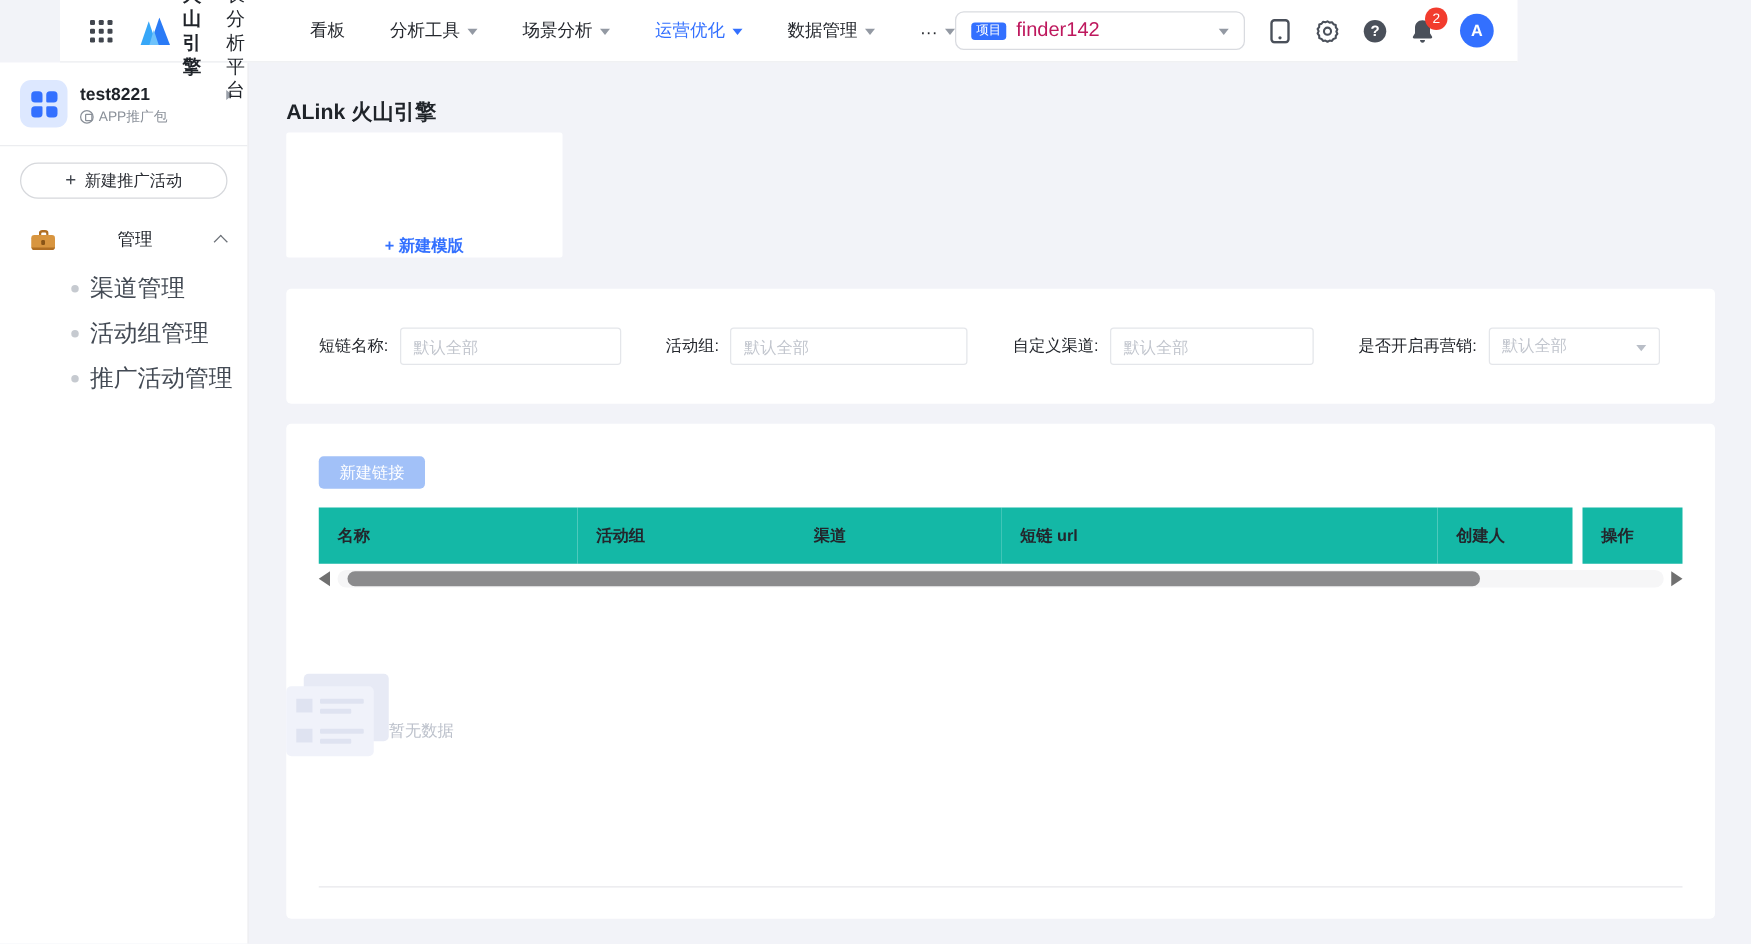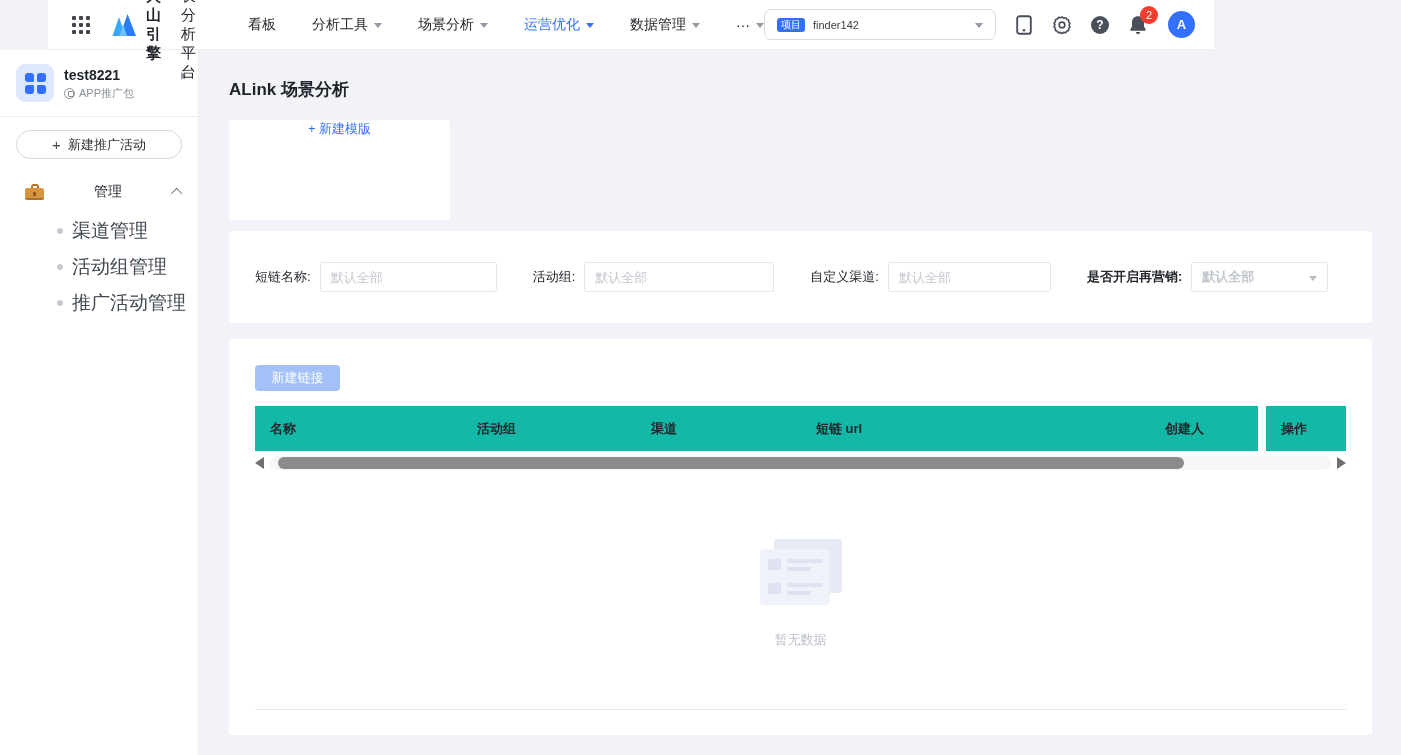--- a/index.html
+++ b/index.html
@@ -14,21 +14,21 @@
   .brand-divider { width:1px; height:16px; background:#d4d7dc; margin:0 10px; }
   .product { font-size:15px; color:#1f2329; }
   .nav { display:flex; align-items:center; margin-left:52px; gap:36px; }
   .nav-item { display:flex; align-items:center; gap:6px; font-size:14px; color:#25282e; cursor:pointer; white-space:nowrap;text-align:right; }
   .nav-item.active { color:#3370ff; }
   .caret-down { width:0; height:0; border-left:4.5px solid transparent; border-right:4.5px solid transparent; border-top:5.5px solid #9399a3; margin-top:2px; }
   .nav-item.active .caret-down { border-top-color:#3370ff; }
   .topbar-right { margin-left:auto; display:flex; align-items:center; margin-right:24px; }
   .project-select { width:232px; height:31px; border:1px solid #d9dbe0; border-radius:7px; display:flex; align-items:center; padding:0 12px; cursor:pointer; background:#fff; }
   .project-badge { background:#3370ff; color:#fff; font-size:10px; border-radius:3px; padding:2px 4px; line-height:1; flex:none; }
-  .project-name { margin-left:8px; font-size:11px; color:#404040; }
+  .project-name { margin-left:8px; font-size:16px; color:#be185d; }
   .project-select .caret-down { margin-left:auto; }
   .tb-icon { width:20px; height:20px; margin-left:18px; position:relative; cursor:pointer; display:flex; align-items:center; justify-content:center; }
   .bell-wrap { position:relative; }
   .noti-badge { position:absolute; top:-9px; right:-10px; min-width:18px; height:18px; border-radius:9px; background:#f23c2e; color:#fff; font-size:11px; display:flex; align-items:center; justify-content:center; padding:0 4px; }
   .avatar { width:27px; height:27px; border-radius:50%; background:#3370ff; color:#fff; font-size:13px; font-weight:700; display:flex; align-items:center; justify-content:center; margin-left:20px; cursor:pointer; }
 
   
   .sidebar { position:absolute; left:0; top:50px; width:199px; height:705px; background:#fff; border-right:1px solid #e9eaee; z-index:20; }
   .app-header { display:flex; align-items:center; padding:14px 12px 14px 16px; position:relative; }
   .app-icon { width:38px; height:38px; border-radius:9px; background:#dde8ff; flex:none; display:grid; grid-template-columns:9px 9px; grid-template-rows:9px 9px; gap:3px; align-content:center; justify-content:center; }
@@ -56,21 +56,21 @@
   .side-item { display:flex; align-items:center; height:36px; padding-left:57px; font-size:19px; color:#434a54; cursor:pointer; position:relative; }
   .side-item .dot { width:6px; height:6px; border-radius:50%; background:#c6cad0; margin-right:9px; flex:none; }
   .side-item.active { background:#f1f2f4; color:#3370ff; }
   .side-item.active .dot { background:#3370ff; }
   .annotation-box { position:absolute; left:39px; top:2px; width:81px; height:31px; border:3px solid #e8402e; border-radius:9px; pointer-events:none; }
 
   
   .main { position:absolute; left:199px; top:50px; width:1202px; height:705px; background:#f2f3f8; }
   .page-title { position:absolute; left:30px; top:28px; font-size:17px; font-weight:700; color:#1f2329; }
   .card { background:#fff; border-radius:4px; position:absolute; }
-  .template-card { left:30px; top:70px; width:221px; height:100px; display:flex; align-items:flex-start; justify-content:center; border-radius:2px; }
+  .template-card { left:30px; top:56px; width:221px; height:100px; display:flex; align-items:flex-end; justify-content:center; border-radius:2px;font-weight:bold; }
   .new-template { font-size:13px; color:#3370ff; cursor:pointer; }
   .filter-card { left:30px; top:181px; width:1143px; height:92px; display:flex; align-items:center; padding:0 26px; }
   .filter-group { display:flex; align-items:center; margin-right:36px; }
   .filter-label { font-size:13px; color:#25282e; margin-right:9px; white-space:nowrap; }
   .filter-input { height:30px; border:1px solid #e4e6ea; border-radius:3px; padding:0 10px; font-size:13px; color:#1f2329; outline:none; font-family:inherit; background:#fff; }
   .filter-input::placeholder { color:#c2c6ce; }
   .filter-select { height:30px; border:1px solid #e4e6ea; border-radius:3px; padding:0 10px; display:flex; align-items:center; cursor:pointer; background:#fff; }
   .filter-select .sel-value { font-size:13px; color:#c2c6ce; }
   .filter-select .caret-down { margin-left:auto; border-top-color:#b9bec7; }
 
@@ -79,21 +79,21 @@
   .thead { position:absolute; left:26px; top:67px; width:1091px; height:45px; display:flex; font-size:13px; font-weight:700; color:#23262c; }
   .th { background:#14b8a6; display:flex; align-items:center; padding-left:15px; flex:none; }
   .th-gap { width:8px; flex:none; background:transparent; }
   .hscroll { position:absolute; left:26px; top:114px; width:1091px; height:20px; display:flex; align-items:center; }
   .hs-arrow { width:0; height:0; flex:none; cursor:pointer; }
   .hs-left { border-top:6px solid transparent; border-bottom:6px solid transparent; border-right:9px solid #707070; margin-right:6px; }
   .hs-right { border-top:6px solid transparent; border-bottom:6px solid transparent; border-left:9px solid #707070; margin-left:6px; }
   .hs-track { flex:1; height:14px; background:#f6f6f7; border-radius:7px; position:relative; }
   .hs-thumb { position:absolute; left:8px; top:1px; width:906px; height:12px; background:#8b8b8d; border-radius:6px; cursor:grab; }
 
-  .empty-wrap { position:absolute; left:0; top:200px; width:1143px; display:flex; flex-direction:column; align-items:center; }
+  .empty-wrap { position:absolute; left:0; top:200px; width:1143px; display:flex; flex-direction:row; align-items:center; }
   .empty-icon { width:82px; height:66px; position:relative; }
   .empty-back { position:absolute; right:0; top:0; width:68px; height:54px; background:#e7eaf5; border-radius:4px; }
   .empty-front { position:absolute; left:0; bottom:0; width:70px; height:56px; background:#f0f2fa; border-radius:4px; padding:10px 8px; }
   .empty-row { display:flex; gap:6px; margin-bottom:8px; }
   .empty-sq { width:13px; height:11px; background:#dfe3f1; flex:none; }
   .empty-lines { flex:1; }
   .empty-line { height:4px; background:#dfe3f1; border-radius:1px; margin-bottom:4px; }
   .empty-line.short { width:70%; }
   .empty-text { margin-top:26px; font-size:13px; color:#bcc1cb; }
   .table-bottom-line { position:absolute; left:26px; top:370px; width:1091px; height:1px; background:#e7e8ec; }
@@ -230,40 +230,40 @@
     <span class="dot"></span>
     <span>活动组管理</span>
   </div>
   <div class="side-item">
     <span class="dot"></span>
     <span>推广活动管理</span>
   </div>
 </div>
 
 <div class="main">
-  <div class="page-title">ALink 场景分析</div>
+  <div class="page-title">ALink 火山引擎</div>
 
   <div class="card template-card">
     <span class="new-template">+ 新建模版</span>
   </div>
 
   <div class="card filter-card">
     <div class="filter-group">
       <span class="filter-label">短链名称:</span>
       <input class="filter-input" style="width: 177px;" placeholder="默认全部">
     </div>
     <div class="filter-group">
       <span class="filter-label">活动组:</span>
       <input class="filter-input" style="width: 190px;" placeholder="默认全部">
     </div>
     <div class="filter-group">
       <span class="filter-label">自定义渠道:</span>
       <input class="filter-input" style="width: 163px;" placeholder="默认全部">
     </div>
-    <div class="filter-group" style="margin-right:14px;font-weight:bold;">
+    <div class="filter-group" style="margin-right:14px;">
       <span class="filter-label">是否开启再营销:</span>
       <div class="filter-select" style="width:137px;">
         <span class="sel-value">默认全部</span>
         <span class="caret-down"></span>
       </div>
     </div>
   </div>
 
   <div class="card table-card">
     <button class="new-link-btn">新建链接</button>

